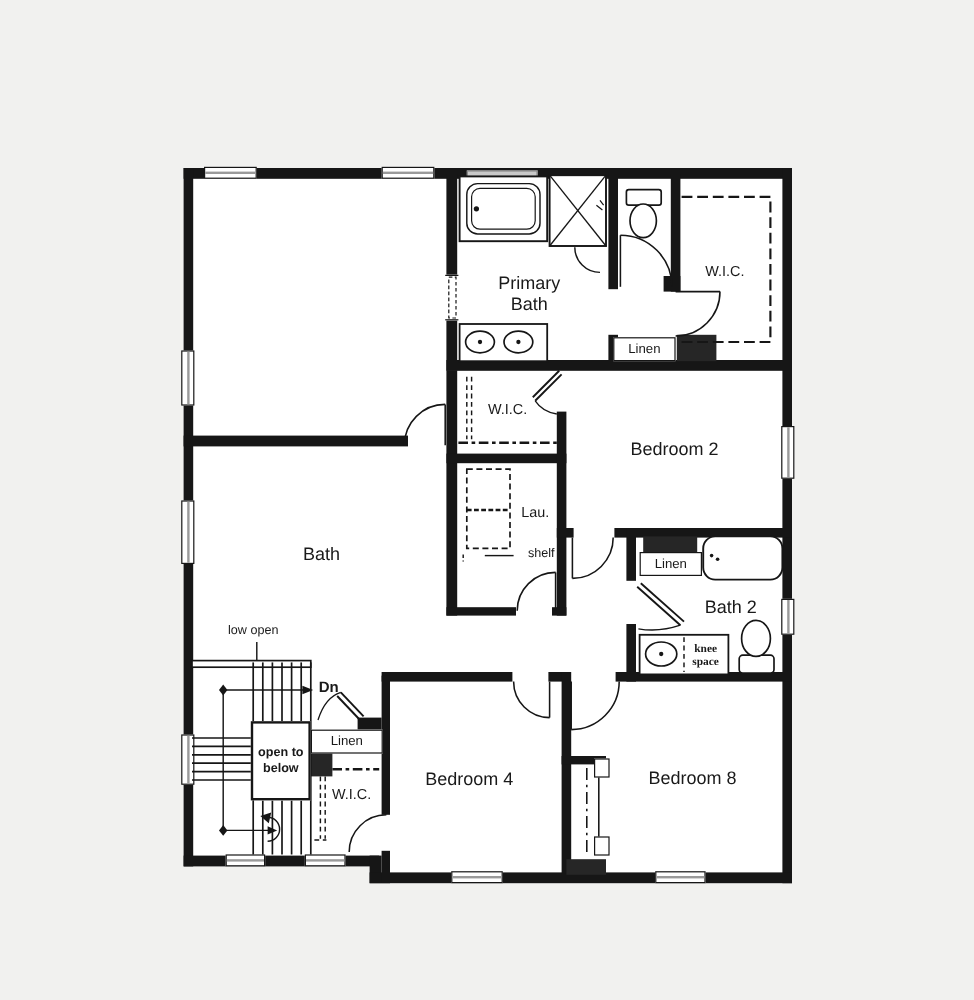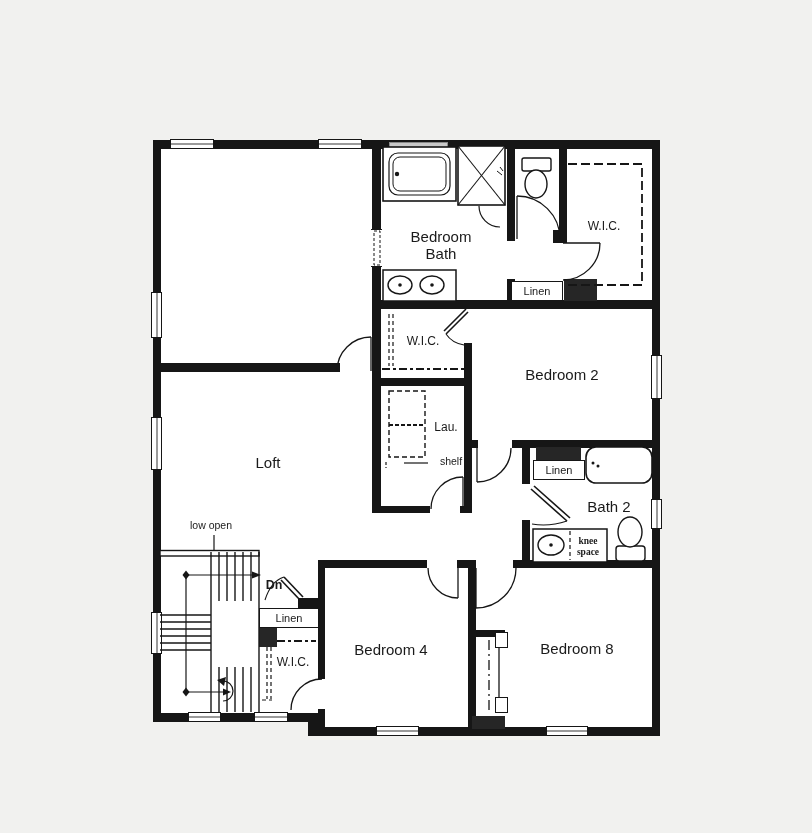--- a/index.html
+++ b/index.html
@@ -263,29 +263,32 @@
 
   <div class="labelbox" style="left:511px;top:281px;width:52px;height:20px;">
     <span>Linen</span>
   </div>
   <div class="labelbox" style="left:533px;top:460px;width:52px;height:20px;">
     <span>Linen</span>
   </div>
   <div class="labelbox" style="left:259px;top:608px;width:60px;height:20px;">
     <span>Linen</span>
   </div>
-
-  <div class="rlabel fs15" style="left:407px;top:229px;width:68px;">Bedroom Bath</div>
+  <div class="otb-box" style="left:209px;top:601px;width:50px;height:66px;">
+    <span>open to below</span>
+  </div>
+
+  <div class="rlabel fs15" style="left:407px;top:229px;width:68px;">Primary Bath</div>
   <div class="rlabel fs12" style="left:574px;top:220px;width:60px;">W.I.C.</div>
   <div class="rlabel fs15" style="left:502px;top:367px;width:120px;">Bedroom 2</div>
   <div class="rlabel fs12" style="left:395px;top:335px;width:56px;">W.I.C.</div>
   <div class="rlabel fs16" style="left:424px;top:421px;width:44px;">Lau.</div>
   <div class="rlabel fs10" style="left:431px;top:456px;width:40px;text-align:center;">shelf</div>
-  <div class="rlabel fs15" style="left:238px;top:455px;width:60px;">Loft</div>
+  <div class="rlabel fs15" style="left:238px;top:455px;width:60px;">Bath</div>
   <div class="rlabel fs15" style="left:578px;top:499px;width:62px;">Bath 2</div>
   <div class="rlabel bold" style="left:569px;top:536px;width:38px;font-size:9.5px;line-height:1.2;font-family:Liberation Serif, serif;">knee space</div>
   <div class="rlabel fs15" style="left:517px;top:641px;width:120px;">Bedroom 8</div>
   <div class="rlabel fs15" style="left:331px;top:642px;width:120px;">Bedroom 4</div>
   <div class="rlabel fs12" style="left:270px;top:656px;width:46px;">W.I.C.</div>
   <div class="rlabel fs10" style="left:178px;top:520px;width:66px;">low open</div>
-  <div class="rlabel bold" style="left:261px;top:566px;width:26px;font-size:12.5px;margin-top:12px;">Dn</div>
+  <div class="rlabel bold" style="left:261px;top:566px;width:26px;font-size:12.5px;">Dn</div>
 
 </div>
 
 </body></html>

